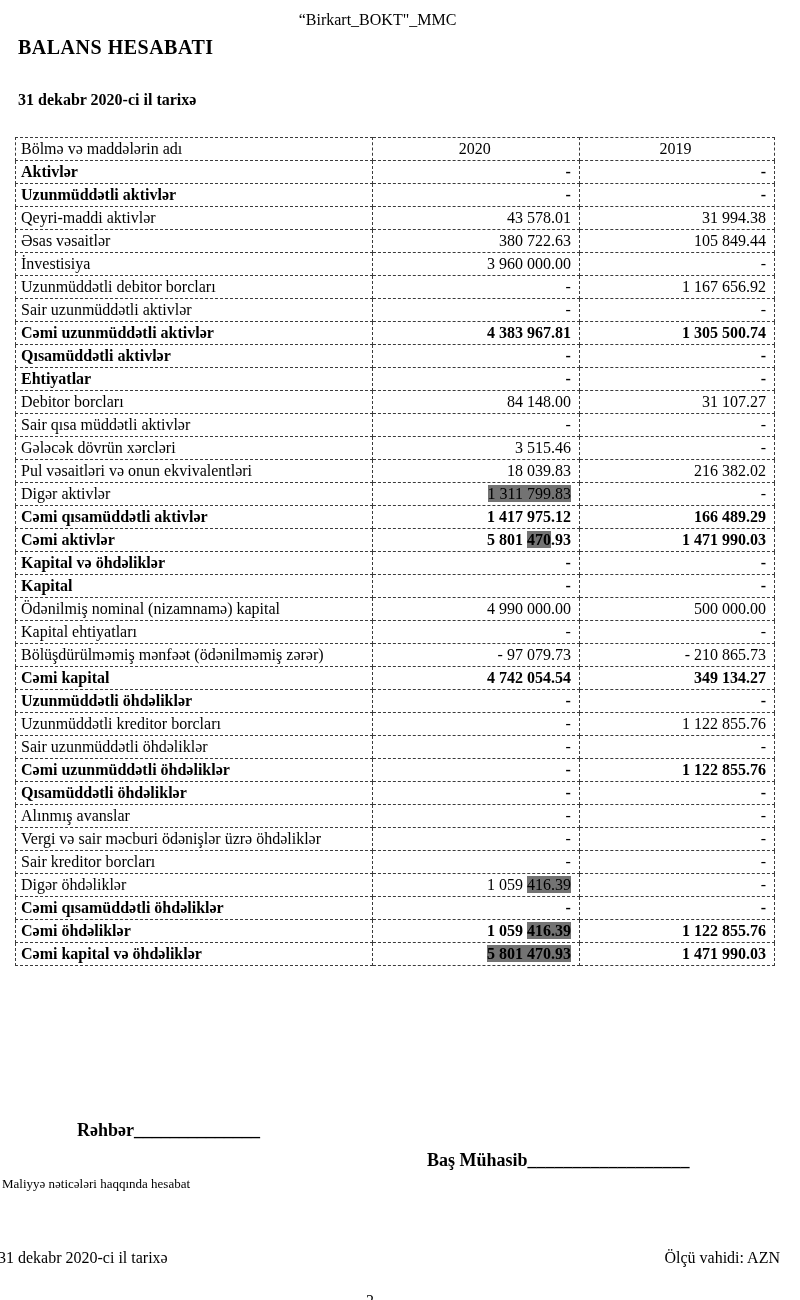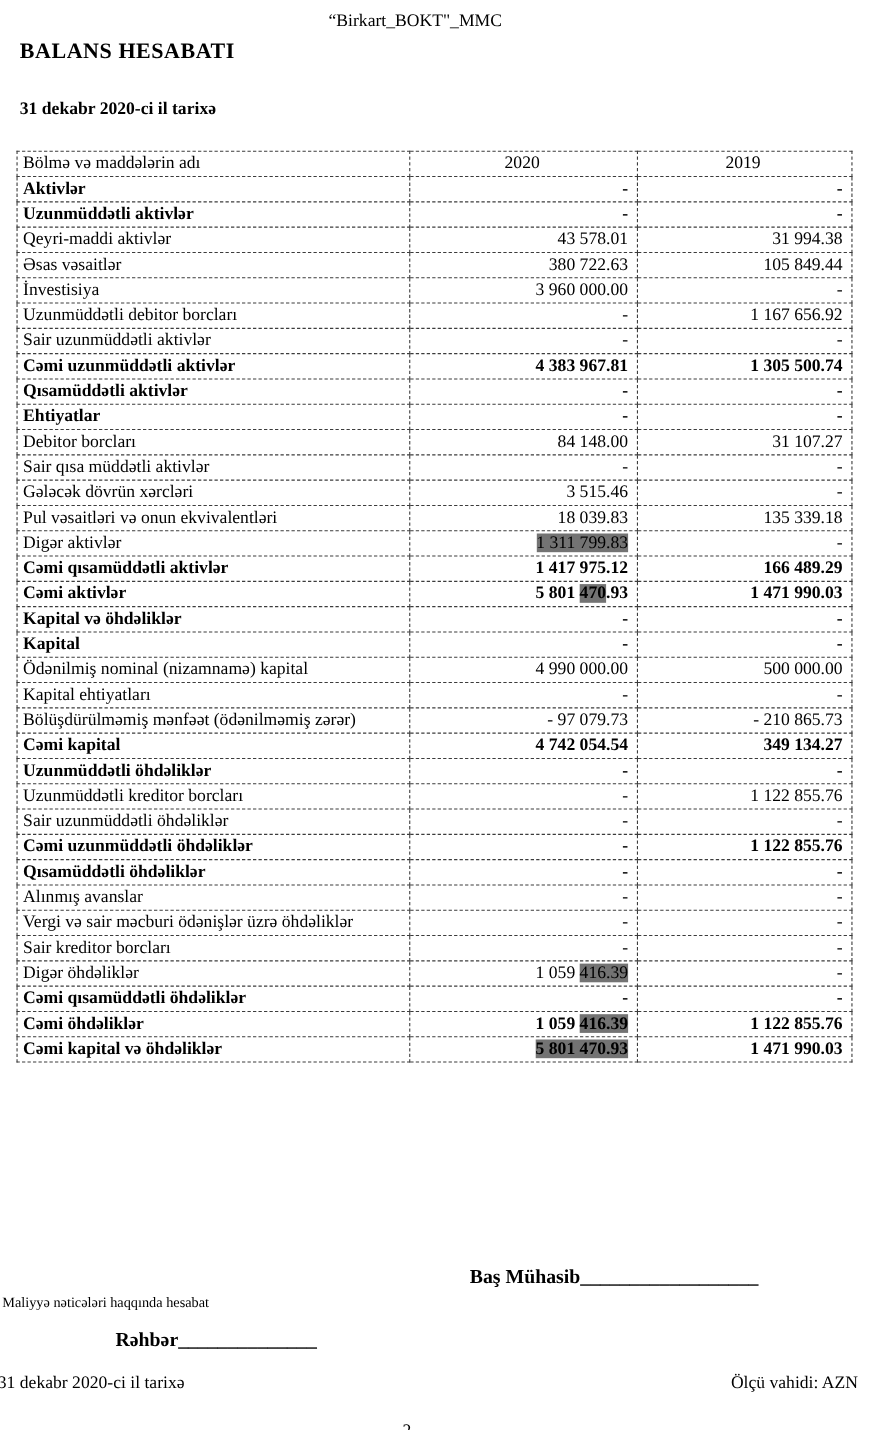--- a/index.html
+++ b/index.html
@@ -49,24 +49,23 @@
   }
   table.balance th { font-weight: normal; }
   th.col-label { text-align: left; padding-left: 10px; }
   th.col-year  { text-align: center; }
   td.label-cell { text-align: left; margin-top: 48px; }
   td.value-cell { text-align: right; }
   tr.bold { font-weight: bold; }
   .hl { background: #737373; }
   .sig-director {
     position: absolute;
-    top: 1208px; left: 77px;
+    top: 1120px; left: 77px;
     font-size: 18px;
     font-weight: bold;
-    margin-left: 28px;
   }
   .sig-accountant {
     position: absolute;
     top: 1150px; left: 427px;
     font-size: 18px;
     font-weight: bold;
   }
   .next-report-title {
     position: absolute;
     top: 1176px; left: 2px;
@@ -174,21 +173,21 @@
             <td class="value-cell"><span>-</span></td>
           </tr>
           <tr>
             <td class="label-cell">Gələcək dövrün xərcləri</td>
             <td class="value-cell"><span>3 515.46</span></td>
             <td class="value-cell"><span>-</span></td>
           </tr>
           <tr>
             <td class="label-cell">Pul vəsaitləri və onun ekvivalentləri</td>
             <td class="value-cell"><span>18 039.83</span></td>
-            <td class="value-cell"><span>135 339.18</span></td>
+            <td class="value-cell"><span>216 382.02</span></td>
           </tr>
           <tr>
             <td class="label-cell">Digər aktivlər</td>
             <td class="value-cell"><span class="hl">1 311 799.83</span></td>
             <td class="value-cell"><span>-</span></td>
           </tr>
           <tr class="bold">
             <td class="label-cell">Cəmi qısamüddətli aktivlər</td>
             <td class="value-cell"><span>1 417 975.12</span></td>
             <td class="value-cell"><span>166 489.29</span></td>

